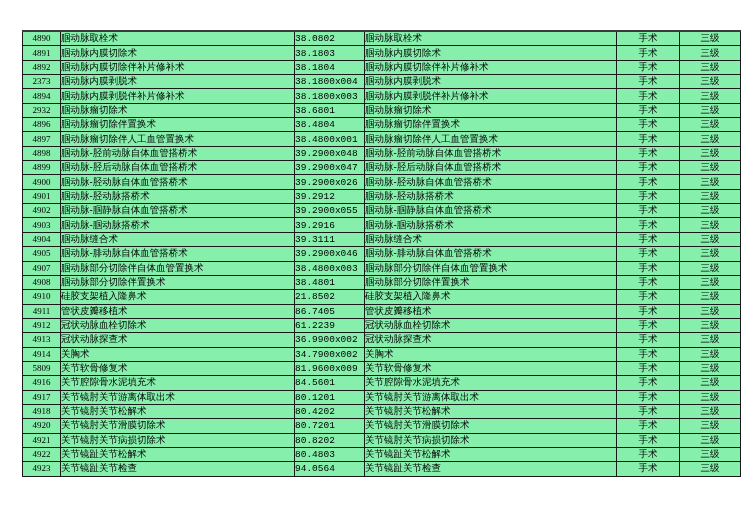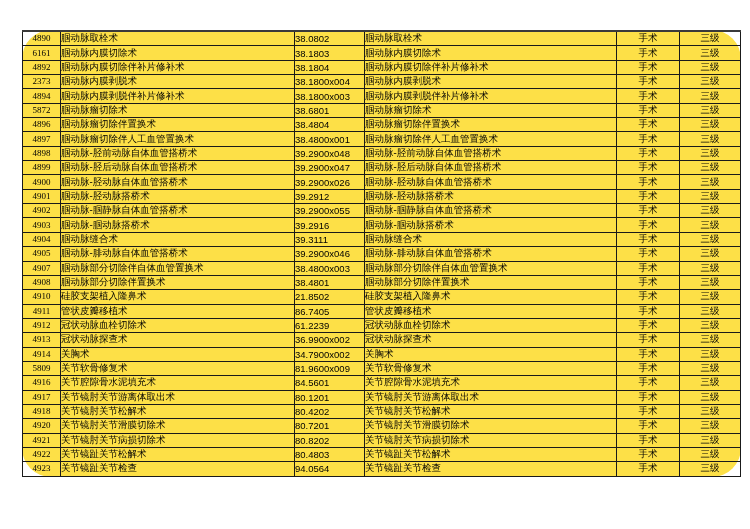--- a/index.html
+++ b/index.html
@@ -16,22 +16,21 @@
     height: 529px;
     background: #ffffff;
   }
   table.proc-table {
     position: absolute;
     left: 22px;
     top: 30px;
     width: 718px;
     border-collapse: collapse;
     table-layout: fixed;
-    background: #fde047;
-    border-radius: 29px;
+    background: #86efac;
   }
   table.proc-table td {
     border: 1px solid #1a1a1a;
     height: 13.35px;
     padding: 0;
     margin: 0;
     overflow: hidden;
     white-space: nowrap;
     vertical-align: middle;
     color: #000000;
@@ -49,21 +48,21 @@
     text-align: left;
     padding-left: 4px;
     font-family: "Liberation Serif", "DejaVu Serif", serif;
     font-size: 9.5px;
     line-height: 13px;
     font-weight: 500;
   }
   td.code {
     text-align: left;
     padding-left: 3px;
-    font-family: Liberation Sans, sans-serif;
+    font-family: Liberation Mono, monospace;
     font-size: 9.5px;
     line-height: 13px;
   }
   td.cat {
     text-align: center;
     font-family: "Liberation Serif", "DejaVu Serif", serif;
     font-size: 9.5px;
     line-height: 13px;
   }
   col.c-seq   { width: 38px; }
@@ -89,21 +88,21 @@
     <tbody>
         <tr>
           <td class="seq">4890</td>
           <td class="name">腘动脉取栓术</td>
           <td class="code">38.0802</td>
           <td class="name">腘动脉取栓术</td>
           <td class="cat">手术</td>
           <td class="cat">三级</td>
         </tr>
         <tr>
-          <td class="seq">6161</td>
+          <td class="seq">4891</td>
           <td class="name">腘动脉内膜切除术</td>
           <td class="code">38.1803</td>
           <td class="name">腘动脉内膜切除术</td>
           <td class="cat">手术</td>
           <td class="cat">三级</td>
         </tr>
         <tr>
           <td class="seq">4892</td>
           <td class="name">腘动脉内膜切除伴补片修补术</td>
           <td class="code">38.1804</td>
@@ -121,21 +120,21 @@
         </tr>
         <tr>
           <td class="seq">4894</td>
           <td class="name">腘动脉内膜剥脱伴补片修补术</td>
           <td class="code">38.1800x003</td>
           <td class="name">腘动脉内膜剥脱伴补片修补术</td>
           <td class="cat">手术</td>
           <td class="cat">三级</td>
         </tr>
         <tr>
-          <td class="seq">5872</td>
+          <td class="seq">2932</td>
           <td class="name">腘动脉瘤切除术</td>
           <td class="code">38.6801</td>
           <td class="name">腘动脉瘤切除术</td>
           <td class="cat">手术</td>
           <td class="cat">三级</td>
         </tr>
         <tr>
           <td class="seq">4896</td>
           <td class="name">腘动脉瘤切除伴置换术</td>
           <td class="code">38.4804</td>

